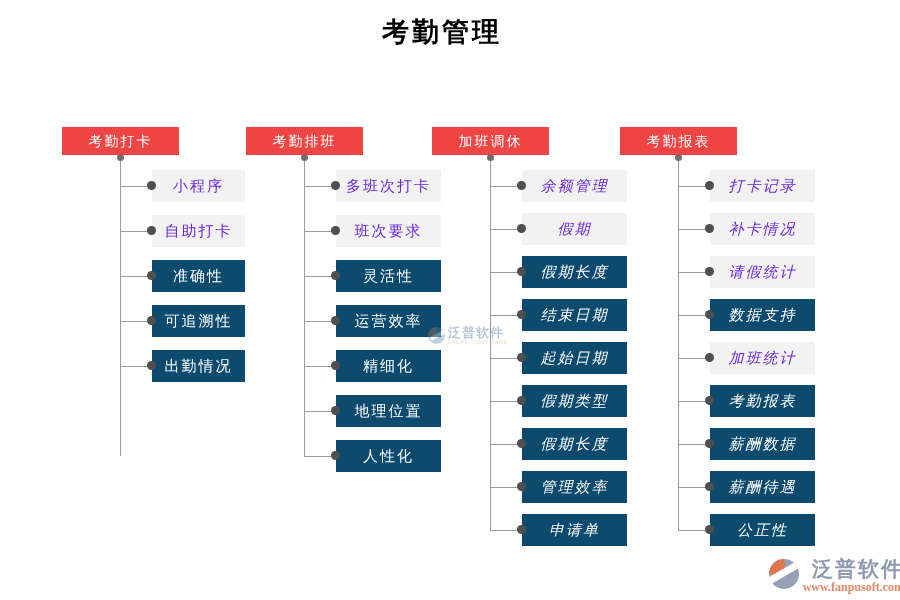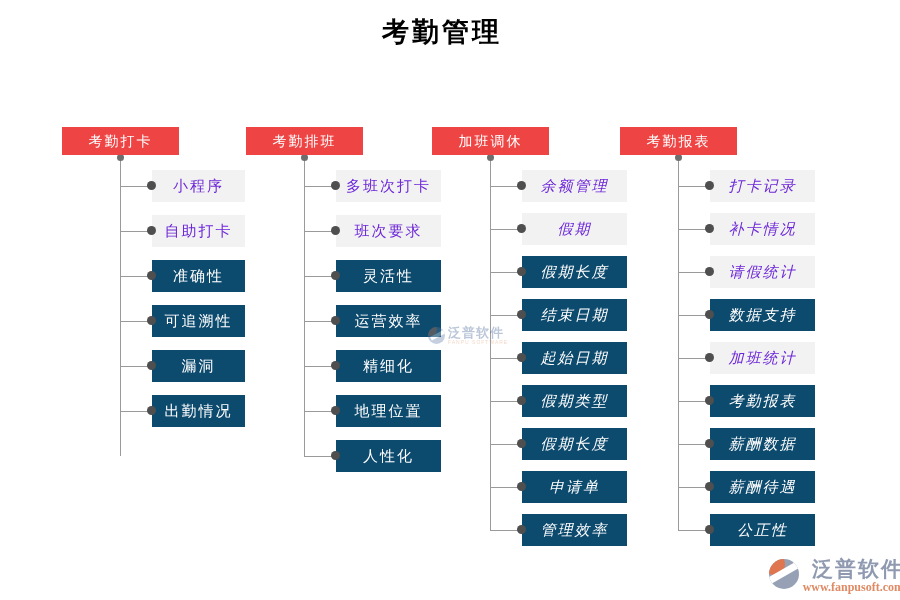--- a/index.html
+++ b/index.html
@@ -124,21 +124,20 @@
 
   <div class="column c1 g7">
     <div class="trunk"></div>
     <div class="topdot"></div>
     <div class="header">考勤打卡</div>
     <div class="items">
       <div class="item light">小程序</div>
       <div class="item light">自助打卡</div>
       <div class="item dark">准确性</div>
       <div class="item dark">可追溯性</div>
-      <div class="item dark">漏洞</div>
       <div class="item dark">出勤情况</div>
     </div>
   </div>
 
   <div class="column c2 g7">
     <div class="trunk"></div>
     <div class="topdot"></div>
     <div class="header">考勤排班</div>
     <div class="items">
       <div class="item light">多班次打卡</div>
@@ -156,22 +155,22 @@
     <div class="topdot"></div>
     <div class="header">加班调休</div>
     <div class="items">
       <div class="item light">余额管理</div>
       <div class="item light">假期</div>
       <div class="item dark">假期长度</div>
       <div class="item dark">结束日期</div>
       <div class="item dark">起始日期</div>
       <div class="item dark">假期类型</div>
       <div class="item dark">假期长度</div>
+      <div class="item dark">管理效率</div>
       <div class="item dark">申请单</div>
-      <div class="item dark">管理效率</div>
     </div>
   </div>
 
   <div class="column c4 g9">
     <div class="trunk"></div>
     <div class="topdot"></div>
     <div class="header">考勤报表</div>
     <div class="items">
       <div class="item light">打卡记录</div>
       <div class="item light">补卡情况</div>

